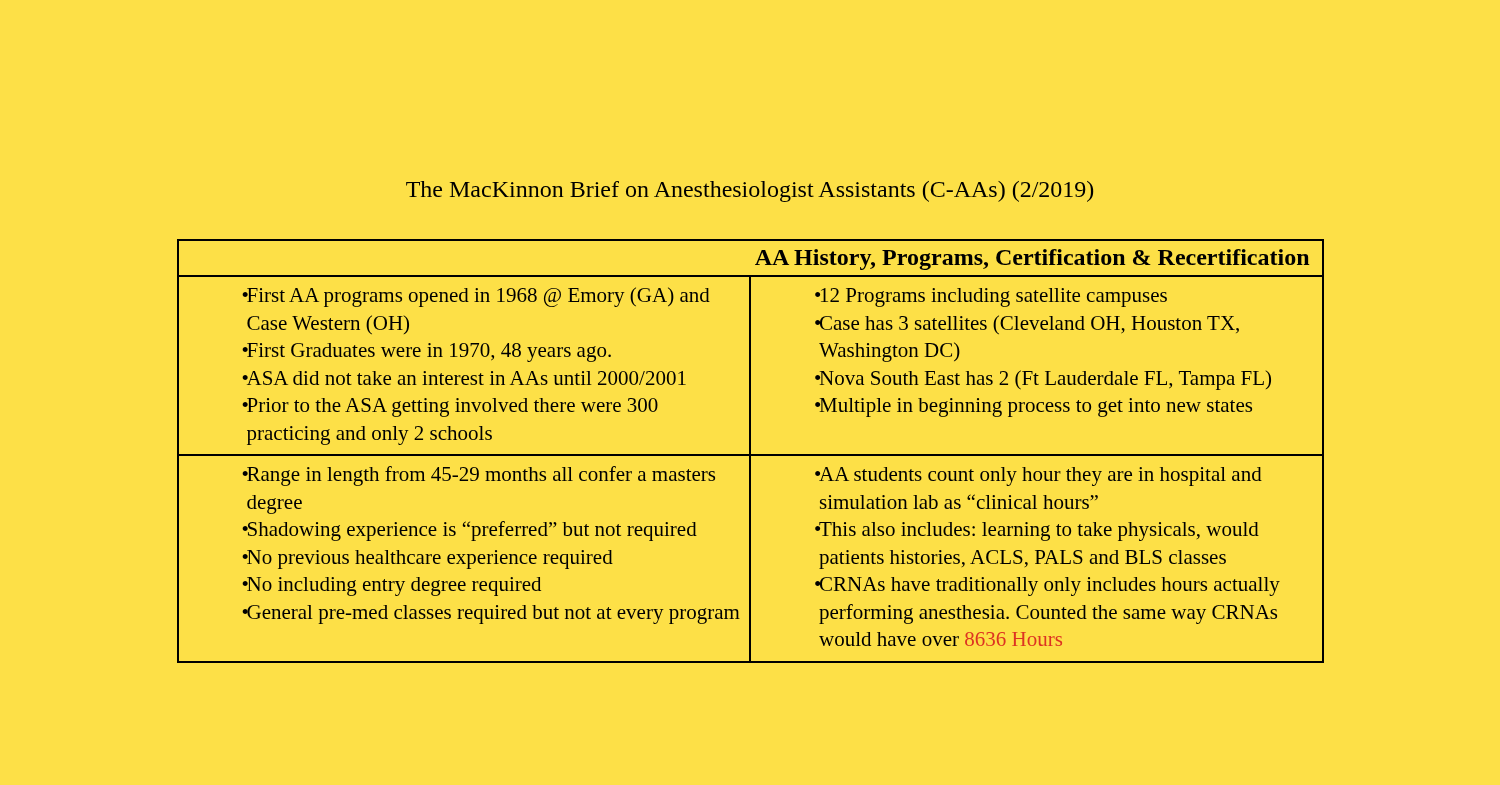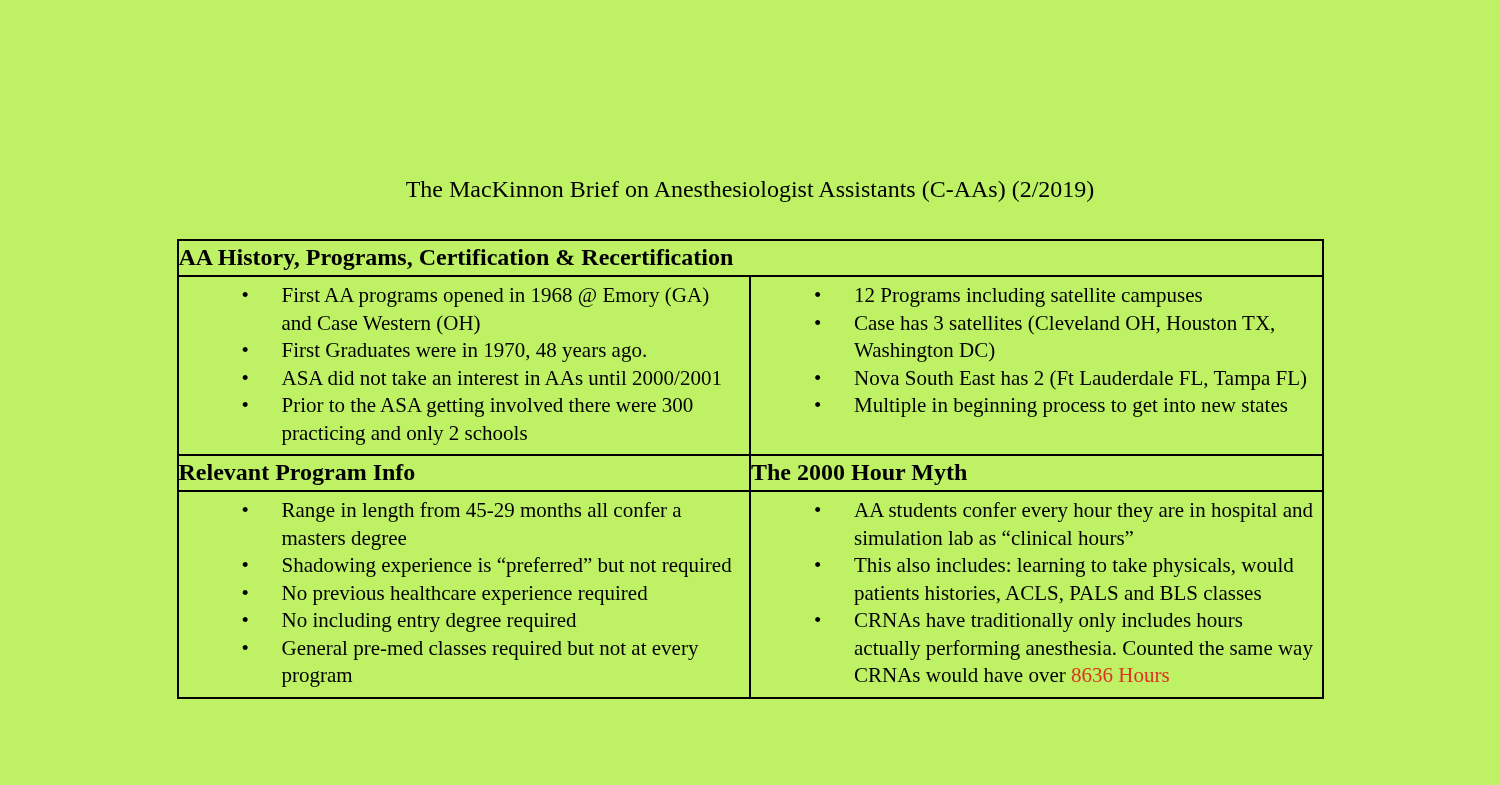--- a/index.html
+++ b/index.html
@@ -9,57 +9,57 @@
     height: 785px;
     overflow: hidden;
     background: #ffffff;
     color: #000000;
     font-family: "Liberation Serif", "DejaVu Serif", serif;
   }
   .page {
     position: relative;
     width: 1500px;
     height: 785px;
-    background: #bef264;
+    background: #fde047;
   }
   .doc-title {
     padding-top: 176px;
     text-align: center;
     font-size: 24px;
     font-weight: normal;
   }
   .doc-table {
     border-collapse: collapse;
     margin: 36px auto 0 auto;
     width: 1147px;
     table-layout: fixed;
   }
   .doc-table td {
     border: 2px solid #000000;
     vertical-align: top;
   }
   .hdr {
     font-weight: bold;
     font-size: 24px;
-    text-align: left;
-    padding: 2px 4px 4px 0;
+    text-align: right;
+    padding: 2px 12px 4px 0;
     line-height: 28px;
     margin-top: 16px;
   }
   .cell {
     padding: 5px 8px 7px 0;
   }
   ul.bullets {
     margin: 0;
     padding: 0;
     list-style: none;
   }
   ul.bullets li {
     position: relative;
-    padding-left: 103px;
+    padding-left: 68px;
     font-size: 21px;
     line-height: 27.5px;
   }
   ul.bullets li::before {
     content: "\2022";
     position: absolute;
     left: 63px;
     top: 0;
   }
   .red { color: #dd3322; font-family: Liberation Serif, serif; }
@@ -90,38 +90,34 @@
         <td class="cell">
           <ul class="bullets">
             <li>12 Programs including satellite campuses</li>
             <li>Case has 3 satellites (Cleveland OH, Houston TX, Washington DC)</li>
             <li>Nova South East has 2 (Ft Lauderdale FL, Tampa FL)</li>
             <li>Multiple in beginning process to get into new states</li>
           </ul>
         </td>
       </tr>
 
-      <tr>
-        <td class="hdr">Relevant Program Info</td>
-        <td class="hdr">The 2000 Hour Myth</td>
-      </tr>
 
       <tr>
         <td class="cell">
           <ul class="bullets">
             <li>Range in length from 45-29 months all confer a masters degree</li>
             <li>Shadowing experience is “preferred” but not required</li>
             <li>No previous healthcare experience required</li>
             <li>No including entry degree required</li>
             <li>General pre-med classes required but not at every program</li>
           </ul>
         </td>
         <td class="cell">
           <ul class="bullets">
-            <li>AA students confer every hour they are in hospital and simulation lab as “clinical hours”</li>
+            <li>AA students count only hour they are in hospital and simulation lab as “clinical hours”</li>
             <li>This also includes: learning to take physicals, would patients histories, ACLS, PALS and BLS classes</li>
             <li><span>CRNAs have traditionally only includes hours actually performing anesthesia. Counted the same way CRNAs would have over </span><span class="red">8636 Hours</span></li>
           </ul>
         </td>
       </tr>
     </tbody>
   </table>
 
 </div>
 

